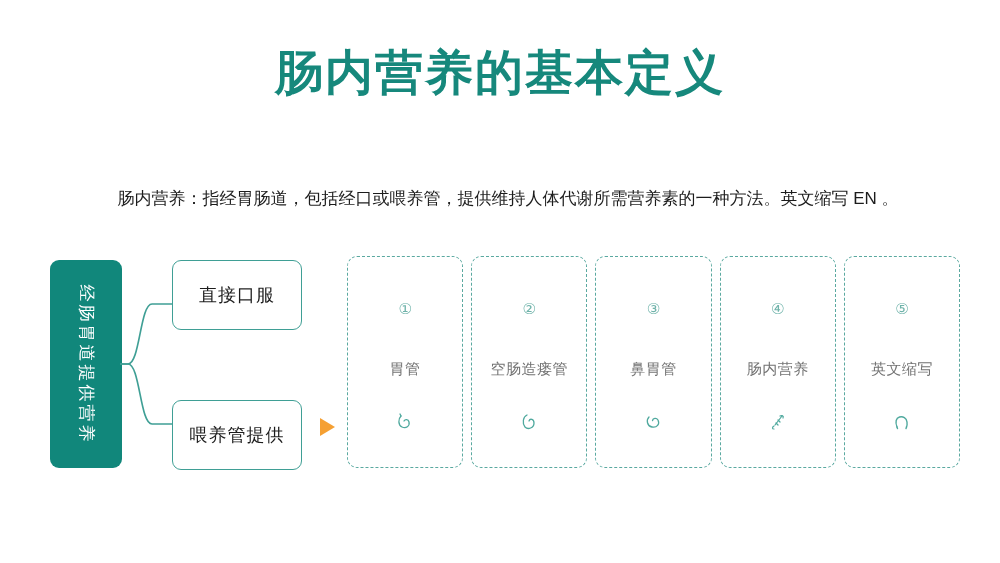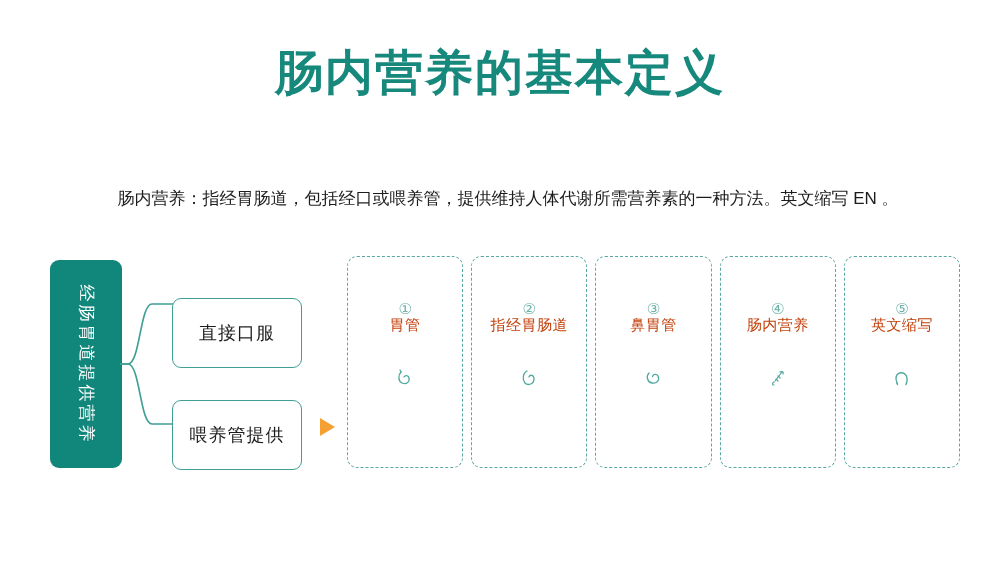--- a/index.html
+++ b/index.html
@@ -83,21 +83,21 @@
     border-radius: 9px;
     background: #ffffff;
     display: flex;
     align-items: center;
     justify-content: center;
     font-size: 18px;
     color: #1c1c1c;
     letter-spacing: 1px;
     white-space: nowrap;
   }
-  .branch-box.oral  { left: 172px; top: 260px; margin-top: 38px; }
+  .branch-box.oral  { left: 172px; top: 260px; }
   .branch-box.tube  { left: 172px; top: 400px; font-family: Liberation Serif, serif; }
 
   
   .arrow-triangle {
     position: absolute;
     left: 320px;
     top: 418px;
     width: 0;
     height: 0;
     border-top: 9px solid transparent;
@@ -125,22 +125,23 @@
     flex-direction: column;
     align-items: center;
   }
   .card-num {
     margin-top: 44px;
     font-size: 15px;
     color: #6fb3aa;
     line-height: 1;
   }
   .card-label {
+    margin-top: 44px;
     font-size: 15px;
-    color: #c2410c;
+    color: #737373;
     white-space: nowrap;
     letter-spacing: 0.5px;
   }
   .card-icon {
     margin-top: 32px;
     width: 22px;
     height: 22px;
     color: #4fa99e;
     display: flex;
     align-items: center;
@@ -182,21 +183,21 @@
     <div class="card-icon">
       <svg width="22" height="22" viewBox="0 0 22 22" fill="none" stroke="#4fa99e" stroke-width="1.3" stroke-linecap="round">
         <path d="M7 5 C4 8 4 14 8 16 C12 18 16 15 15 11 C14.3 8 11 8 10 10"></path>
         <path d="M7 5 L6 3"></path>
       </svg>
     </div>
   </div>
 
   <div class="card">
     <div class="card-num">②</div>
-    <div class="card-label">指经胃肠道</div>
+    <div class="card-label">空肠造瘘管</div>
     <div class="card-icon">
       <svg width="22" height="22" viewBox="0 0 22 22" fill="none" stroke="#4fa99e" stroke-width="1.3" stroke-linecap="round">
         <path d="M9 4 C5 6 4 12 7 16 C10 19 16 17 16 12 C16 8 12 7 11 10"></path>
       </svg>
     </div>
   </div>
 
   <div class="card">
     <div class="card-num">③</div>
     <div class="card-label">鼻胃管</div>

